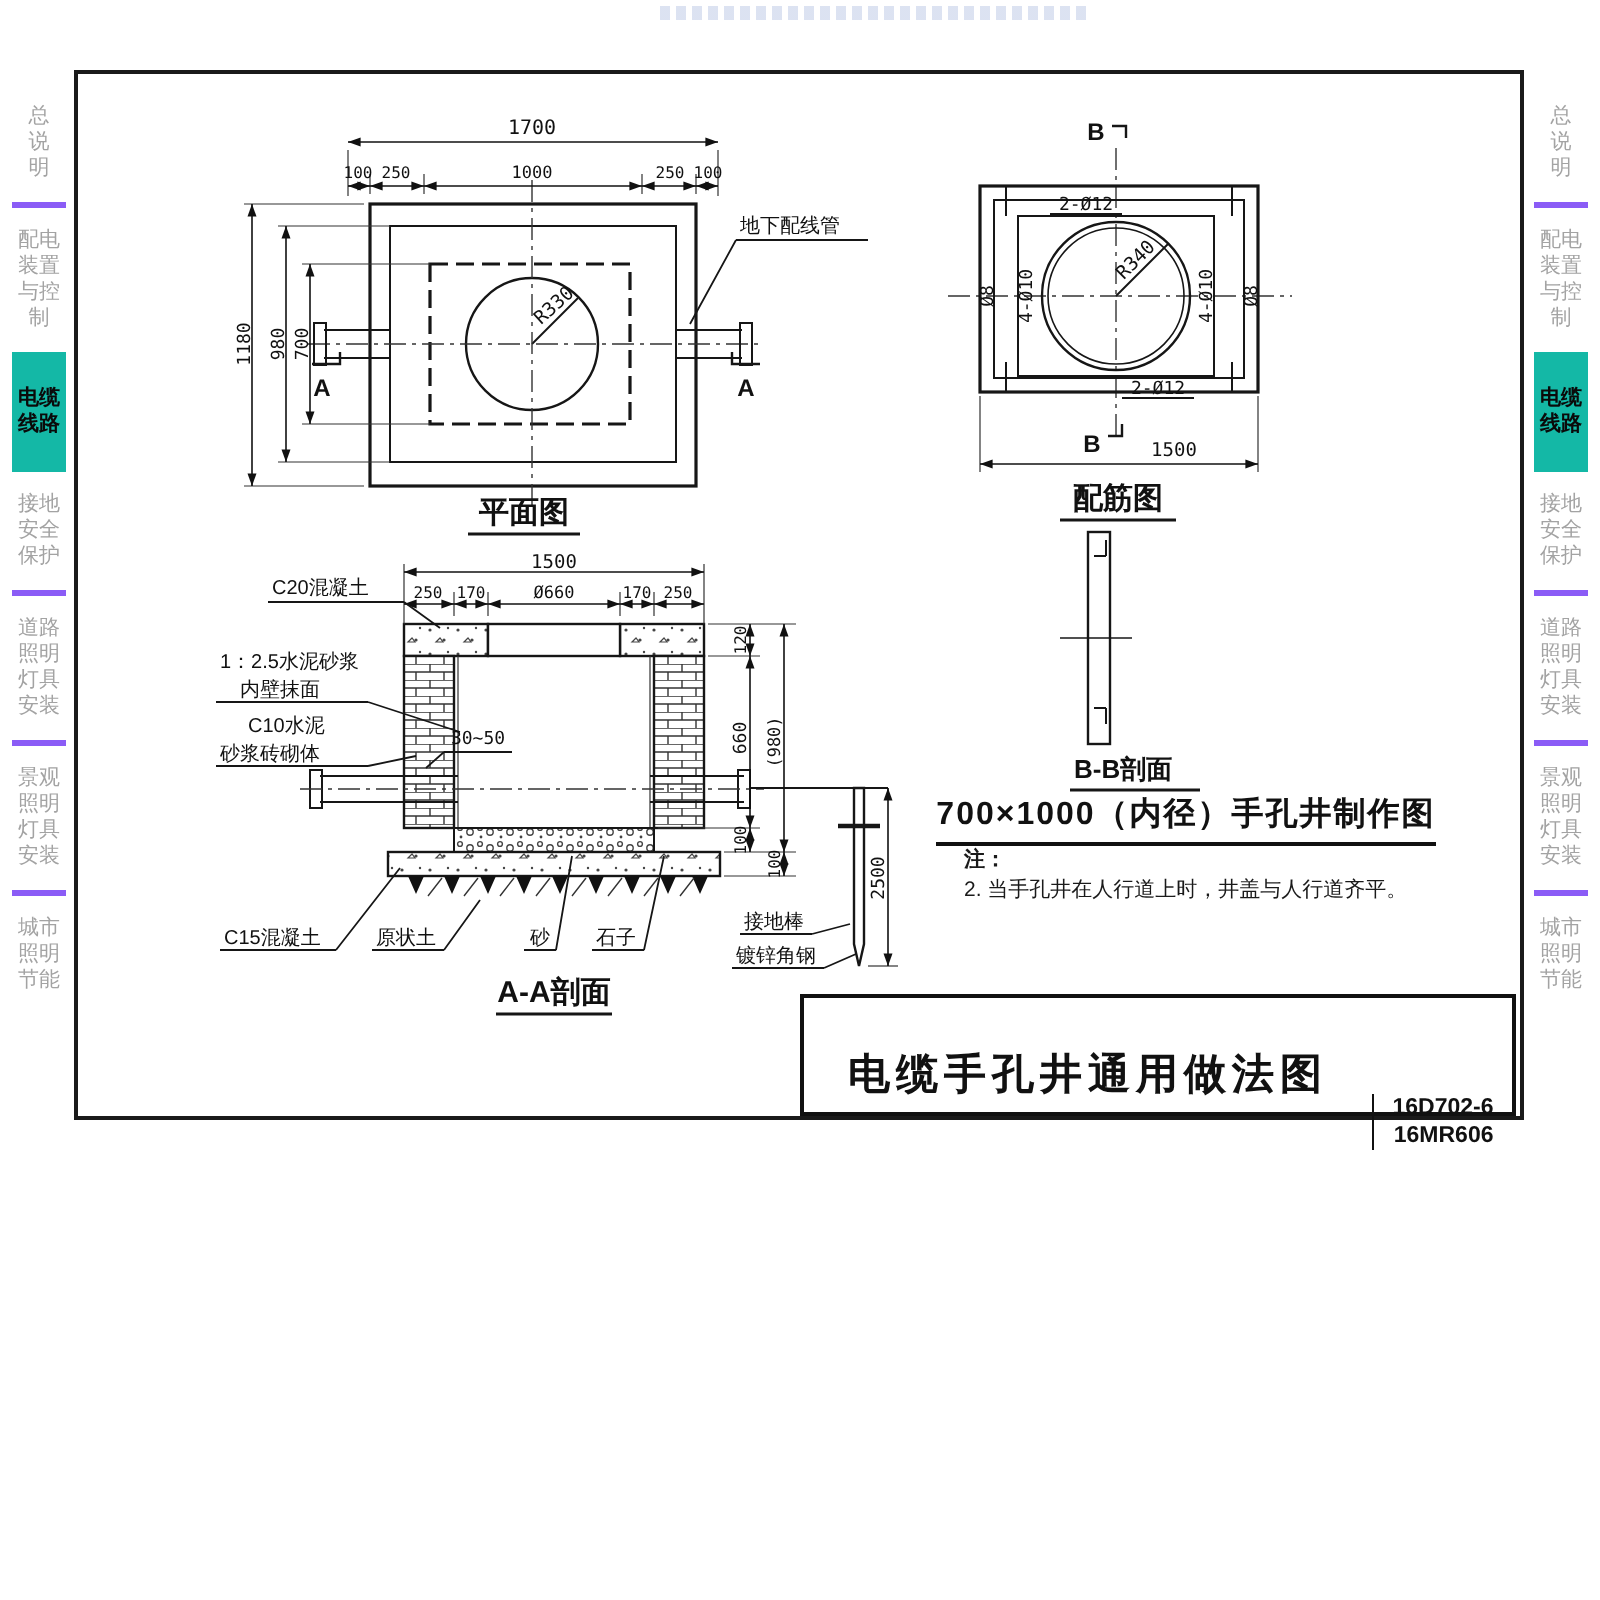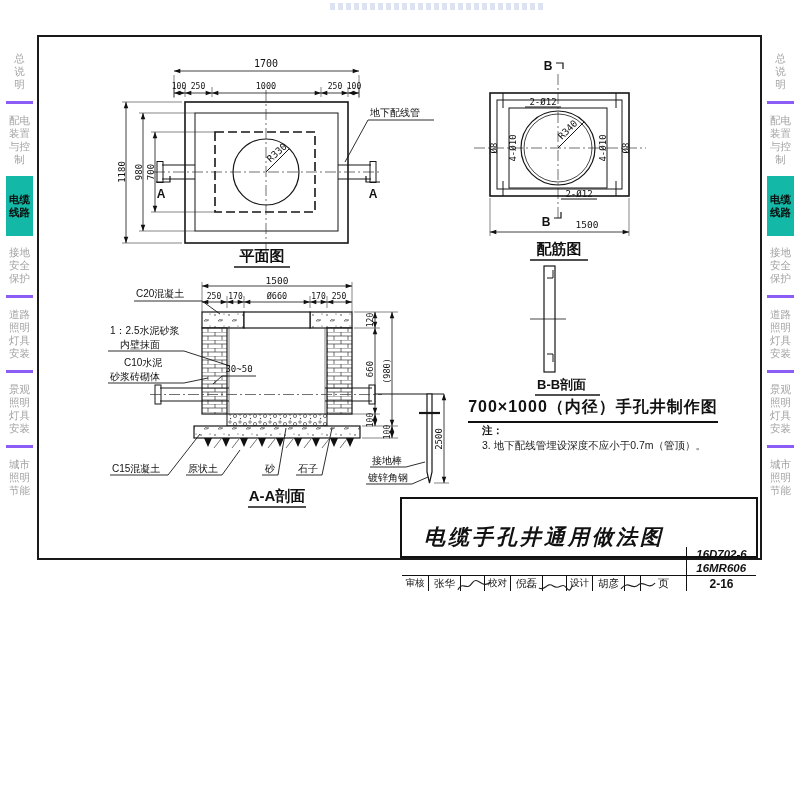--- a/index.html
+++ b/index.html
@@ -31,27 +31,27 @@
   .dimR{stroke:#111;stroke-width:.8;marker-start:url(#arR);marker-end:url(#arR);}
   .dimA{stroke:#111;stroke-width:.8;marker-start:url(#arA);marker-end:url(#arA);}
   
   .maketitle{position:absolute;left:468px;top:397px;width:250px;text-align:center;
       font-size:16px;font-weight:bold;letter-spacing:1px;border-bottom:2.5px solid #111;padding-bottom:3px;}
   .notes{position:absolute;left:482px;top:423px;width:278px;font-size:10.5px;line-height:14.5px;color:#1a1a1a;}
   .notes .nh{font-weight:bold;}
   
   .tblock{position:absolute;left:400px;top:497px;width:358px;height:61px;border:2px solid #111;
       box-sizing:border-box;display:flex;flex-direction:column;background:#fff;}
-  .tb-r1{display:flex;flex:37px 0 0;font-style:italic;}
+  .tb-r1{display:flex;flex:37px 0 0;}
   .tb-r2{display:flex;flex:1;border-top:1px solid #111;}
   .tb-c{box-sizing:border-box;display:flex;align-items:center;justify-content:center;border-left:1px solid #111;overflow:visible;}
   .tb-c:first-child{border-left:none;}
   .tb-title{flex:1;font-size:21px;font-weight:bold;letter-spacing:3px;}
   .tb-atlas{width:46px;font-size:10px;}
-  .tb-no{width:70px;font-size:11.5px;font-weight:bold;white-space:pre-line;text-align:left;line-height:14px;margin-top:48px;}
+  .tb-no{width:70px;font-size:11.5px;font-weight:bold;white-space:pre-line;text-align:right;line-height:14px;margin-top:48px;}
   .tb-role{width:26px;font-size:9.5px;}
   .tb-name{width:32px;font-size:10.5px;}
   .tb-sig{width:24px;position:relative;}
   .tb-sig svg{position:absolute;left:-6px;top:2px;}
   .tb-page{width:46px;font-size:11px;}
   .tb-pageno{width:70px;font-size:12px;font-weight:bold;}
   .pre{white-space:pre-line;}
 </style>
 </head>
 <body>
@@ -312,49 +312,24 @@
       <path d="M10,59H46" stroke="#161616" stroke-width="0.8"></path>
     </g>
     <text class="t" x="17" y="129" font-size="13" font-weight="bold">B-B剖面</text>
     <path class="s1" d="M15,135H80"></path>
   </svg>
 
   <div class="maketitle">700×1000（内径）手孔井制作图</div>
 
   <div class="notes">
     <div class="nh">注：</div>
-    <div>3. 地下配线管埋设深度不应小于0.7m（管顶）。</div>
+    <div>2. 当手孔井在人行道上时，井盖与人行道齐平。</div>
   </div>
 
   <div class="tblock">
     <div class="tb-r1">
       <div class="tb-c tb-title">电缆手孔井通用做法图</div>
       <div class="tb-c tb-no pre">16D702-6
 16MR606</div>
     </div>
-    <div class="tb-r2">
-      <div class="tb-c tb-role">审核</div>
-      <div class="tb-c tb-name">张华</div>
-      <div class="tb-c tb-sig">
-        <svg width="38" height="16" viewBox="0 0 40 16">
-          <path d="M3,12C8,2 12,14 18,5S28,12 37,4" stroke="#222" stroke-width="1.2" fill="none"></path>
-        </svg>
-      </div>
-      <div class="tb-c tb-role">校对</div>
-      <div class="tb-c tb-name">倪磊</div>
-      <div class="tb-c tb-sig">
-        <svg width="38" height="16" viewBox="0 0 40 16">
-          <path d="M2,10C9,14 10,3 17,8S26,3 31,10 36,6 38,8" stroke="#222" stroke-width="1.2" fill="none"></path>
-        </svg>
-      </div>
-      <div class="tb-c tb-role">设计</div>
-      <div class="tb-c tb-name">胡彦</div>
-      <div class="tb-c tb-sig" style="flex:1;">
-        <svg width="38" height="16" viewBox="0 0 40 16">
-          <path d="M2,11C10,1 14,13 20,7S30,13 38,5" stroke="#222" stroke-width="1.2" fill="none"></path>
-        </svg>
-      </div>
-      <div class="tb-c tb-page">页</div>
-      <div class="tb-c tb-pageno">2-16</div>
-    </div>
   </div>
 
 </div>
 
 </body></html>

